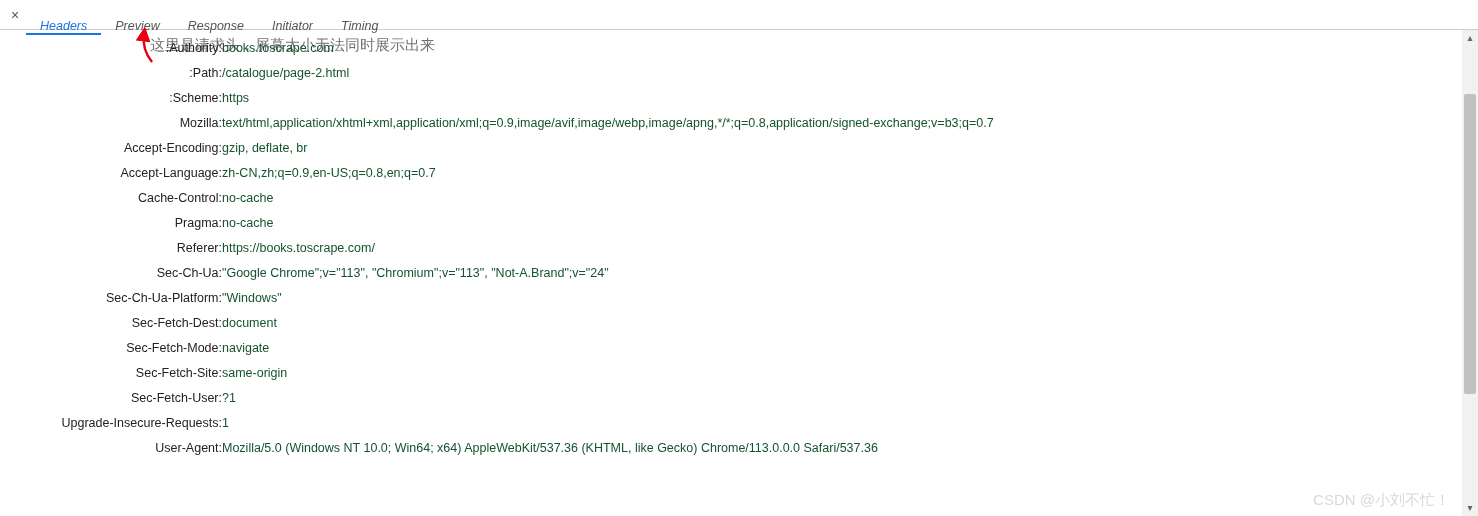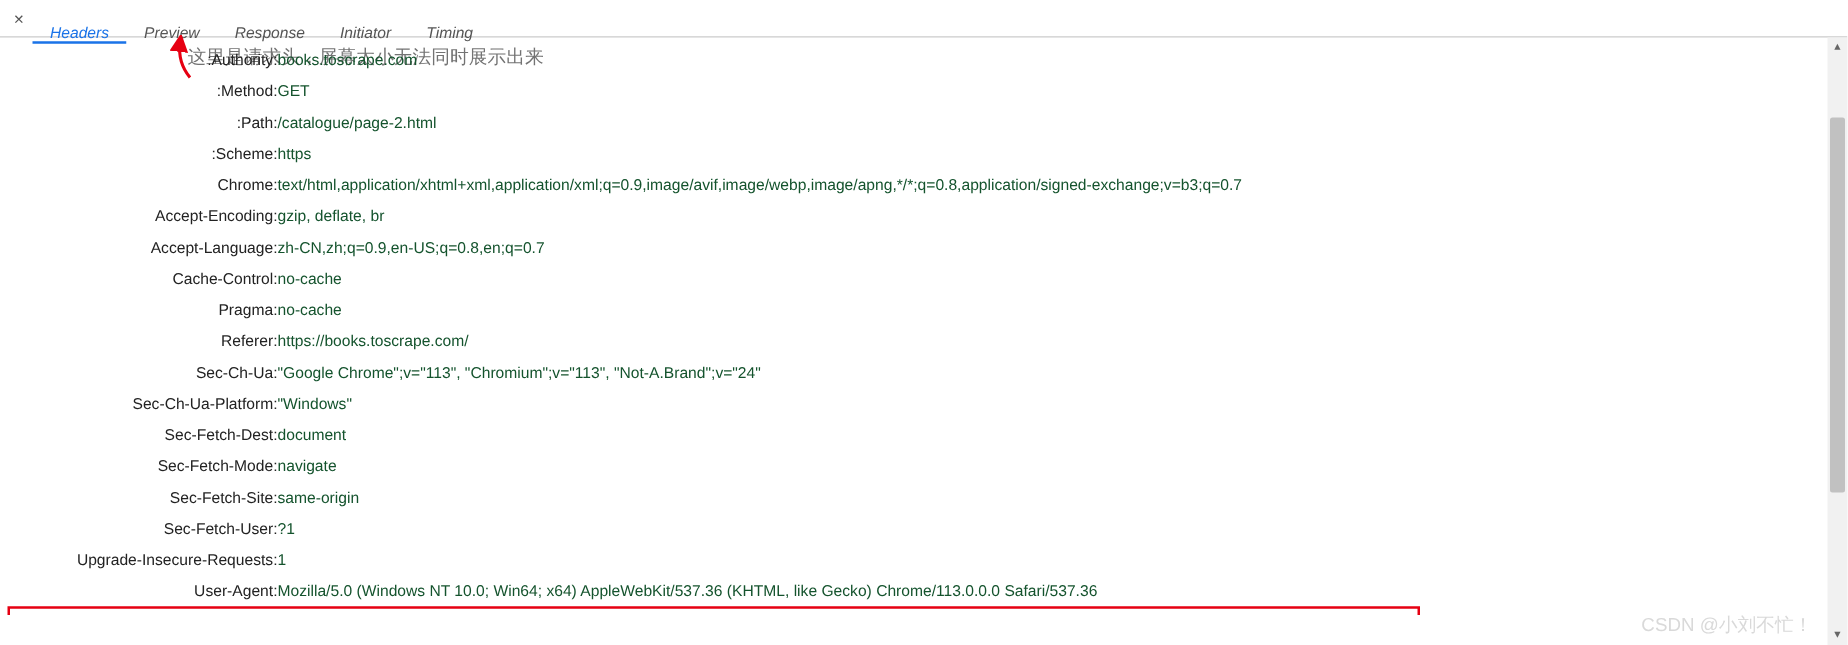--- a/index.html
+++ b/index.html
@@ -131,33 +131,29 @@
 </svg>
 
 <div class="annotation">这里是请求头，屏幕太小无法同时展示出来</div>
 
 <div class="content" id="content">
     <div class="row">
       <div class="key">:Authority:</div>
       <div class="val">books.toscrape.com</div>
     </div>
     <div class="row">
-      <div class="key">:Method:</div>
-      <div class="val">GET</div>
-    </div>
-    <div class="row">
       <div class="key">:Path:</div>
       <div class="val">/catalogue/page-2.html</div>
     </div>
     <div class="row">
       <div class="key">:Scheme:</div>
       <div class="val">https</div>
     </div>
     <div class="row">
-      <div class="key">Chrome:</div>
+      <div class="key">Mozilla:</div>
       <div class="val">text/html,application/xhtml+xml,application/xml;q=0.9,image/avif,image/webp,image/apng,*/*;q=0.8,application/signed-exchange;v=b3;q=0.7</div>
     </div>
     <div class="row">
       <div class="key">Accept-Encoding:</div>
       <div class="val">gzip, deflate, br</div>
     </div>
     <div class="row">
       <div class="key">Accept-Language:</div>
       <div class="val">zh-CN,zh;q=0.9,en-US;q=0.8,en;q=0.7</div>
     </div>

